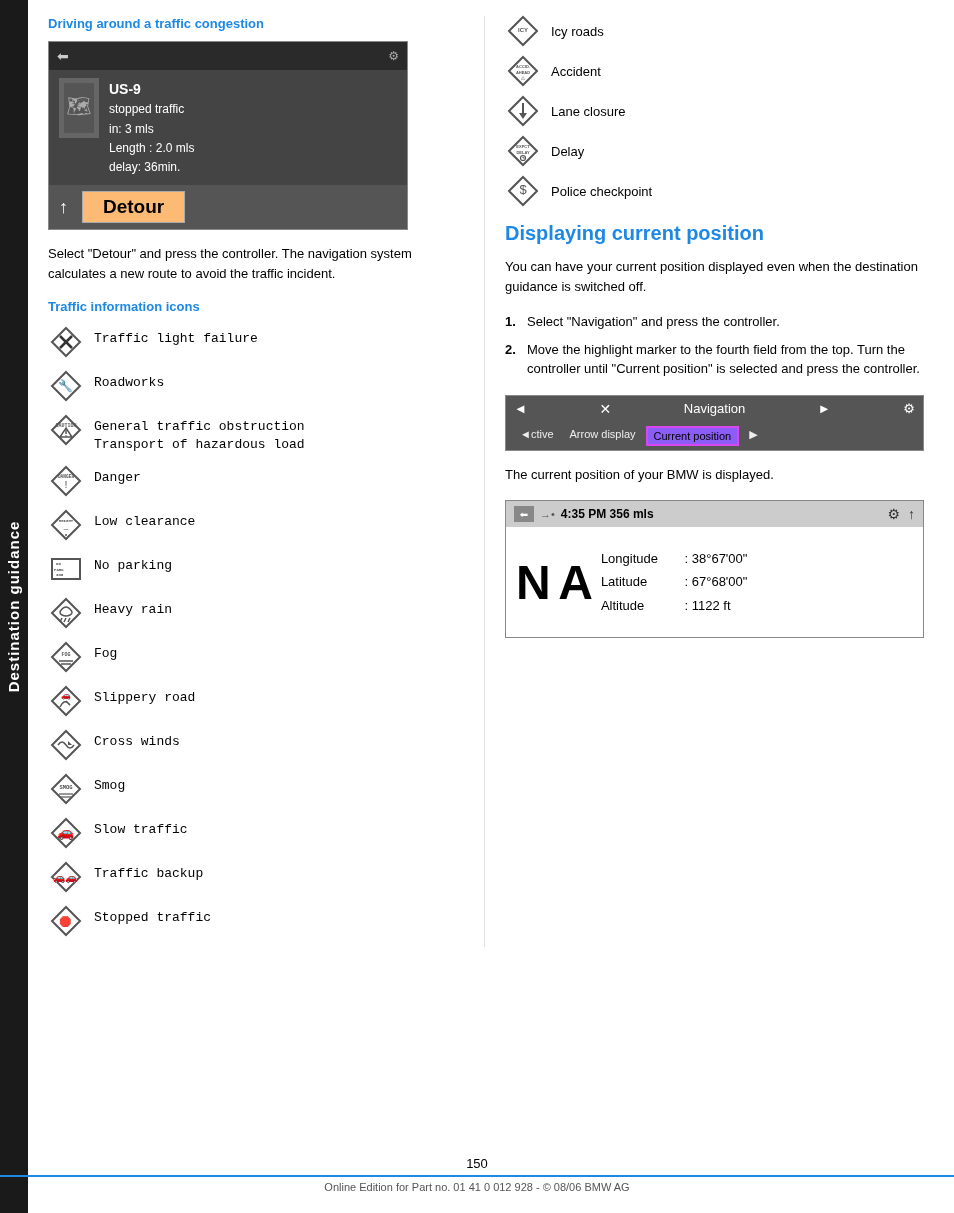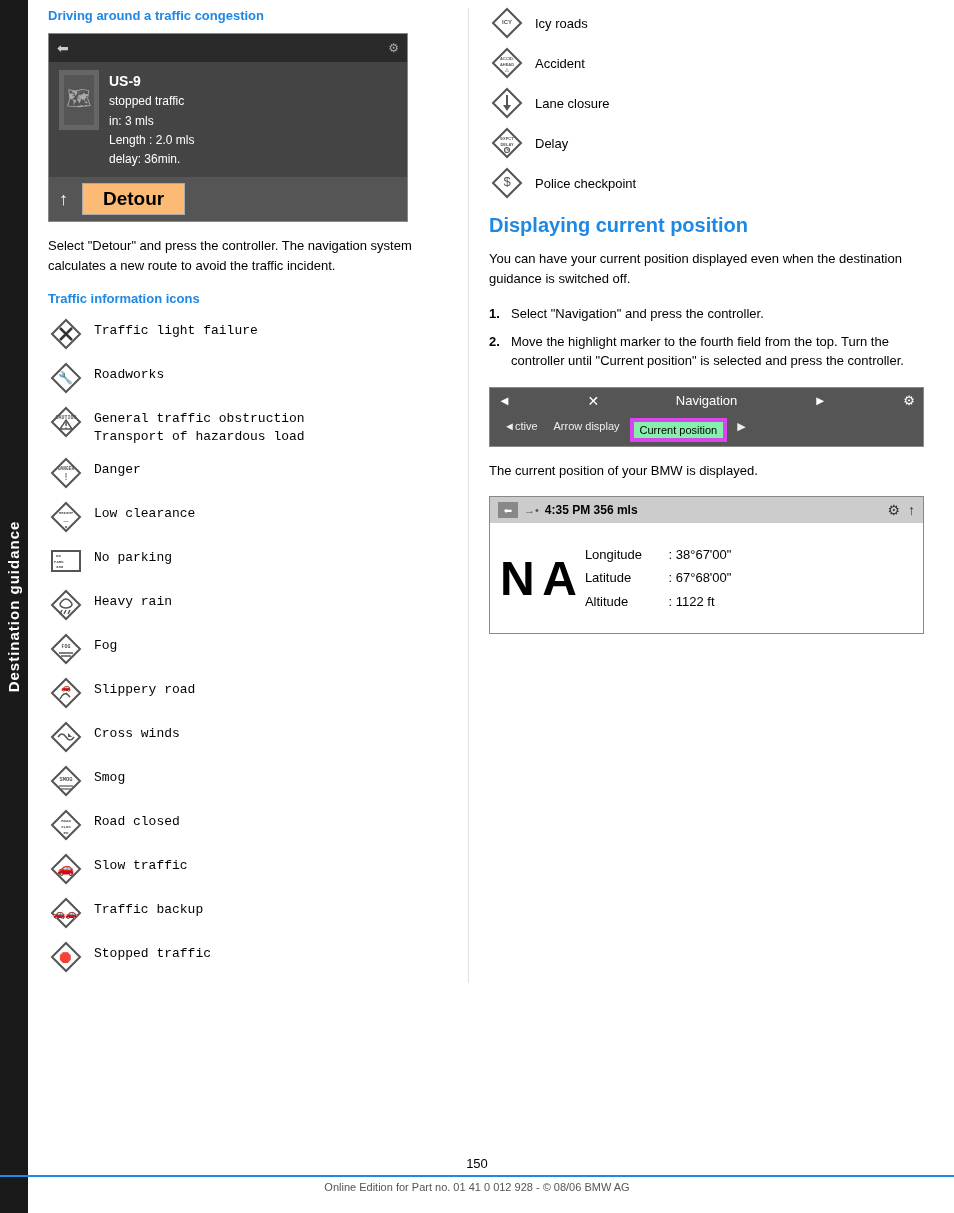--- a/index.html
+++ b/index.html
@@ -30,23 +30,23 @@
       font-size: 15px;
       font-weight: bold;
       white-space: nowrap;
       transform: rotate(-90deg);
       letter-spacing: 1px;
     }
 
     
     .main-content {
       margin-left: 28px;
-      padding: 8px 30px 40px 20px;
-      display: flex;
-      gap: 0;
+      padding: 16px 30px 40px 20px;
+      display: flex;
+      gap: 16px;
     }
 
     
     .left-col {
       flex: 0 0 420px;
       padding-right: 20px;
     }
 
     
     .right-col {
@@ -244,23 +244,23 @@
       display: flex;
       padding: 4px 8px;
       gap: 4px;
     }
     .nav-menu-bottom-item {
       font-size: 11px;
       color: #eee;
       padding: 2px 6px;
     }
     .nav-menu-bottom-item.selected {
-      background: #86efac;
+      background: #8b5cf6;
       color: #000;
-      border: 4px solid #d946ef;
+      border: 2px solid #d946ef;
     }
 
     
     .pos-screen {
       border: 1px solid #888;
       background: #fff;
       width: 100%;
     }
     .pos-screen-top {
       background: #ccc;
@@ -517,31 +517,20 @@
             <svg width="32" height="32" viewBox="0 0 32 32">
               <polygon points="16,2 30,16 16,30 2,16" fill="white" stroke="#555" stroke-width="2"></polygon>
               <text x="16" y="16" text-anchor="middle" font-size="5.5" fill="#555" font-weight="bold">SMOG</text>
               <line x1="9" y1="21" x2="23" y2="21" stroke="#555" stroke-width="1.2"></line>
               <line x1="11" y1="24" x2="21" y2="24" stroke="#555" stroke-width="1.2"></line>
             </svg>
           </div>
           <span class="icon-label">Smog</span>
         </li>
 
-        <li class="traffic-icon-item">
-          <div class="icon-img">
-            <svg width="32" height="32" viewBox="0 0 32 32">
-              <polygon points="16,2 30,16 16,30 2,16" fill="white" stroke="#555" stroke-width="2"></polygon>
-              <text x="16" y="13" text-anchor="middle" font-size="4" fill="#555" font-weight="bold">ROAD</text>
-              <text x="16" y="19" text-anchor="middle" font-size="4" fill="#555" font-weight="bold">CLOS</text>
-              <text x="16" y="25" text-anchor="middle" font-size="4" fill="#555" font-weight="bold">ED</text>
-            </svg>
-          </div>
-          <span class="icon-label">Road closed</span>
-        </li>
 
         <li class="traffic-icon-item">
           <div class="icon-img">
             <svg width="32" height="32" viewBox="0 0 32 32">
               <polygon points="16,2 30,16 16,30 2,16" fill="white" stroke="#555" stroke-width="2"></polygon>
               <text x="16" y="20" text-anchor="middle" font-size="14" fill="#555">🚗</text>
             </svg>
           </div>
           <span class="icon-label">Slow traffic</span>
         </li>

